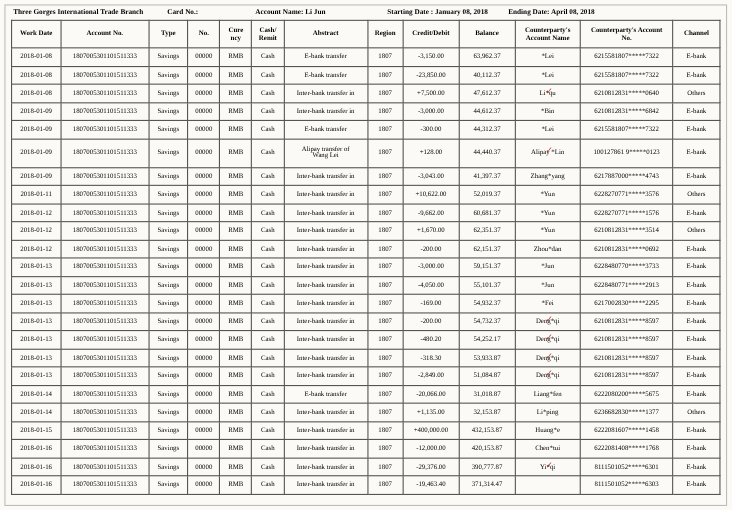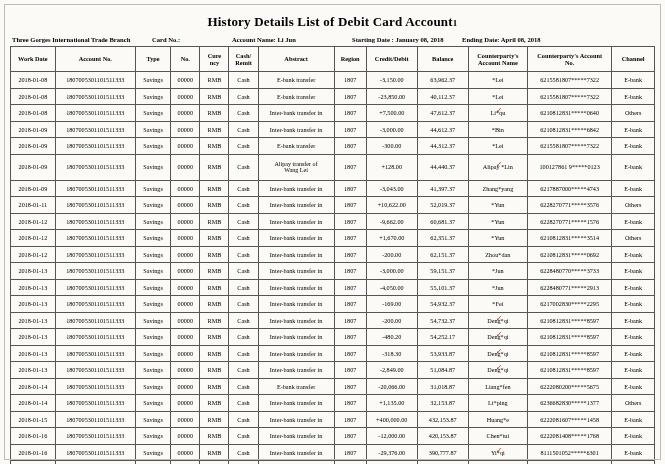--- a/index.html
+++ b/index.html
@@ -93,23 +93,20 @@
   }
   .tall{height:26px;}
   .abs-two{line-height:1.05;font-size:6.1px;}
 </style>
 </head>
 <body>
 
 <div class="page">
   <div class="page-border"></div>
 
-  <div class="title">
-    <span>History Details List of Debit Card Account</span><span class="suffix">1</span>
-  </div>
 
   <div class="meta">
     <div class="m m1">Three Gorges International Trade Branch</div>
     <div class="m m2">Card No.:</div>
     <div class="m m3">Account Name: Li Jun</div>
     <div class="m m4">Starting Date : January 08, 2018</div>
     <div class="m m5">Ending Date: April 08, 2018</div>
   </div>
 
   <table>

